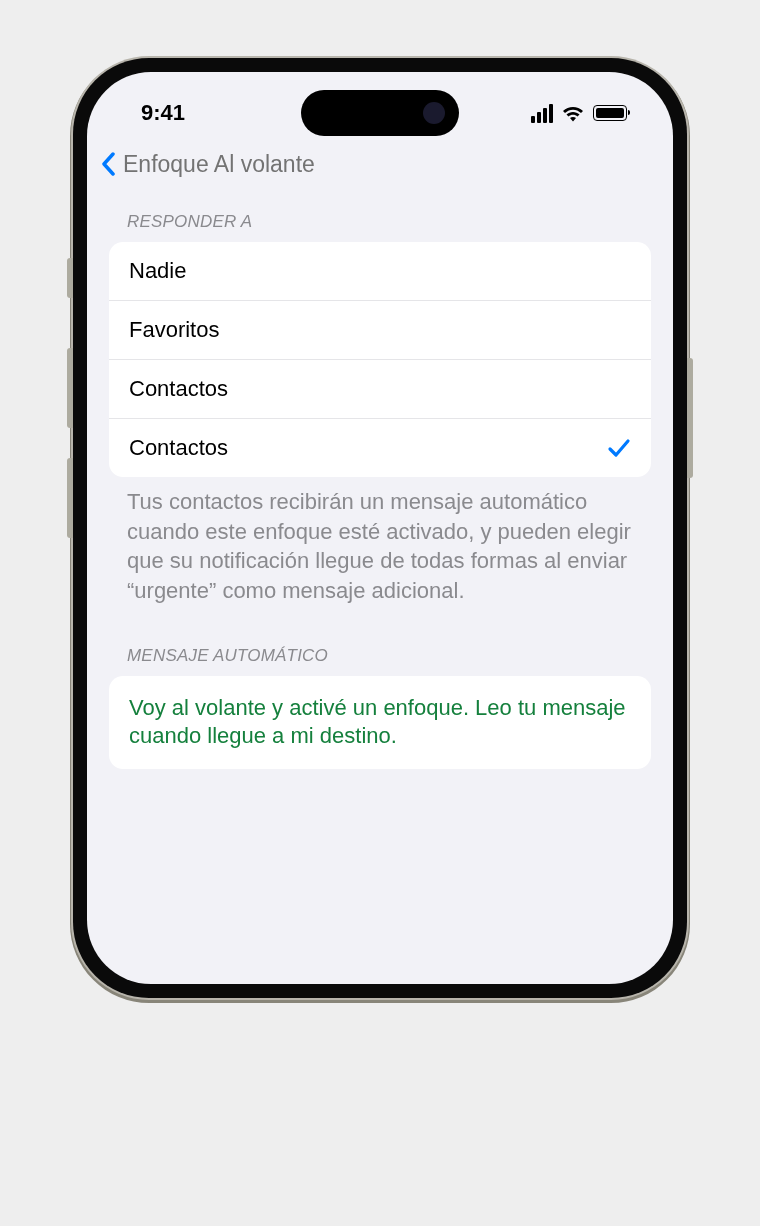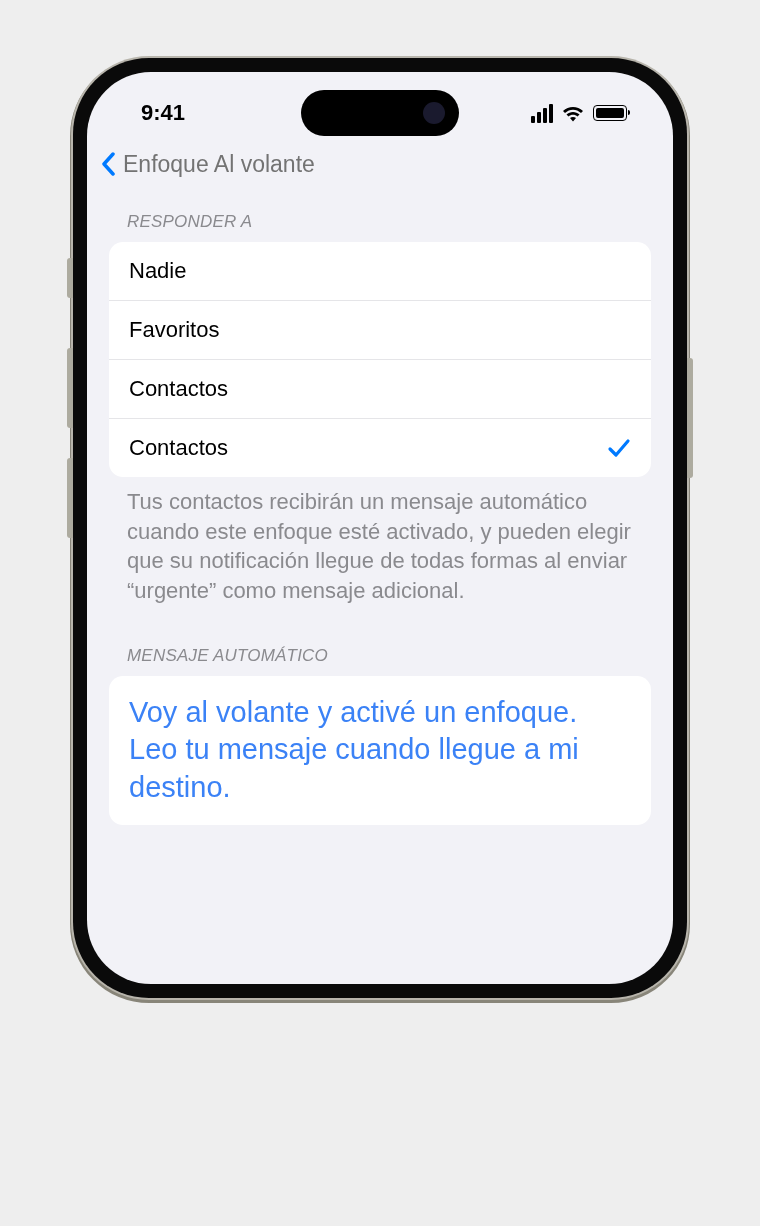--- a/index.html
+++ b/index.html
@@ -195,22 +195,22 @@
       padding: 10px 18px 0;
       line-height: 1.35;
     }
     .section-spacer {
       height: 40px;
     }
     .message-box {
       background: #fff;
       border-radius: 14px;
       padding: 18px 20px;
-      font-size: 29px;
-      color: #3b82f6;
+      font-size: 22px;
+      color: #15803d;
       line-height: 1.3;
     }
   </style>
 </head>
 <body>
 
 <div class="phone-frame">
   <div class="phone-buttons-left">
     <div class="side-button sb1"></div>
     <div class="side-button sb2"></div>

